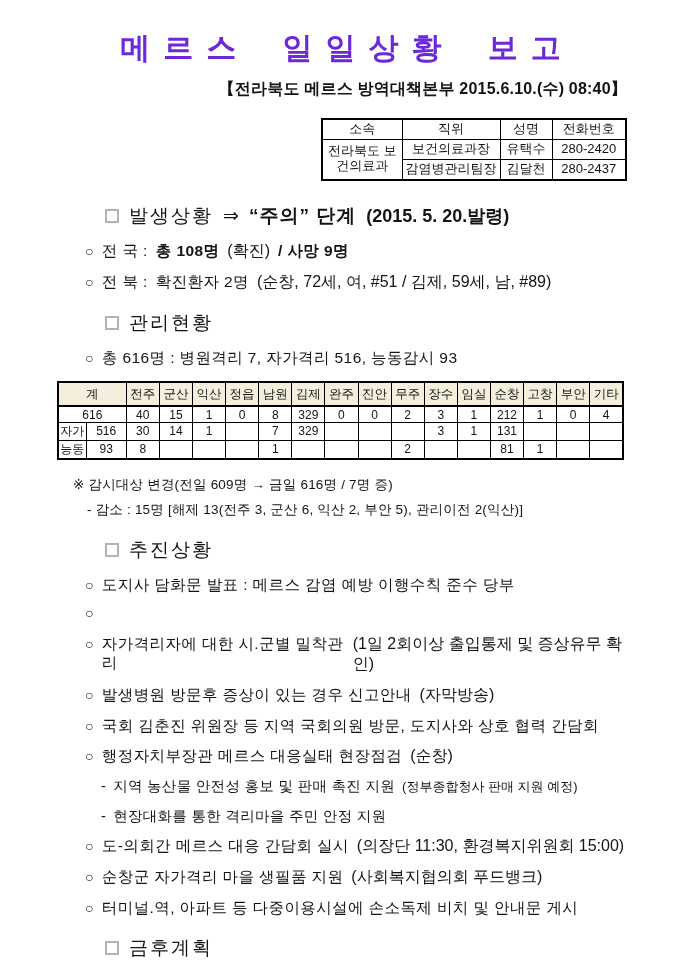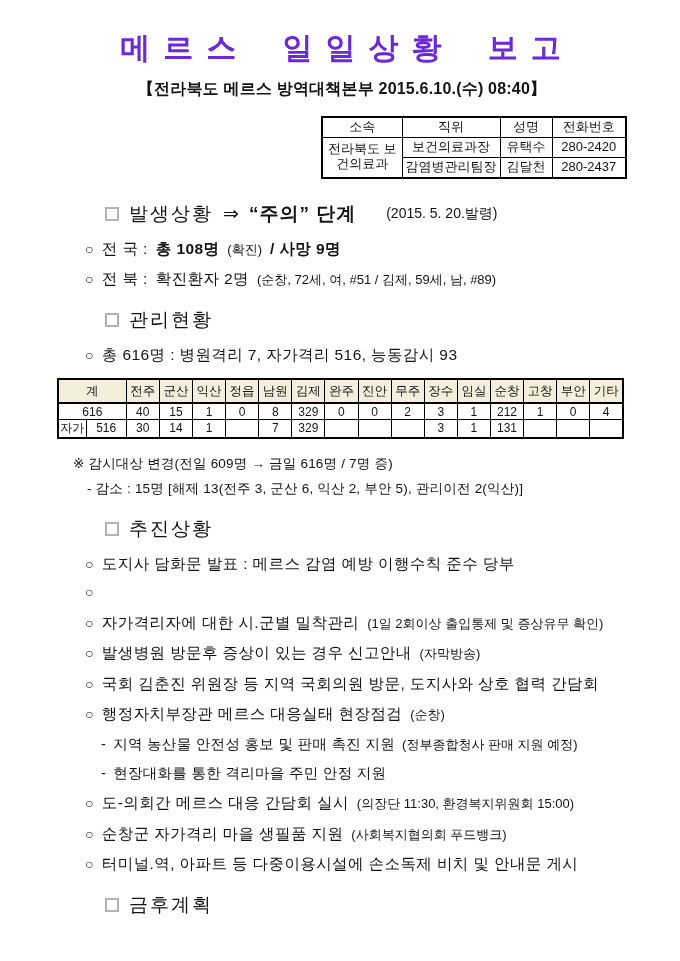--- a/index.html
+++ b/index.html
@@ -13,58 +13,58 @@
   }
   .doc-title {
     text-align:center;
     font-size:30px; font-weight:bold;
     color:#6d28d9;
     letter-spacing:13px; word-spacing:12px;
     margin:4px 0 10px 10px;
     white-space:nowrap;
   }
   .subtitle {
-    text-align:center;
+    text-align:right;
     font-size:16px; font-weight:bold;
     letter-spacing:0.2px;
-    margin-bottom:16px;
+    margin-bottom:2px;
   }
   .contact-wrap { display:flex; justify-content:flex-end; margin-bottom:22px; }
   table.contact {
     border-collapse:collapse; table-layout:fixed;
-    font-size:13px; text-align:center;
+    font-size:13px; text-align:center;margin-top:16px;
   }
   table.contact th, table.contact td {
     border:1px solid #000; font-weight:normal;
     padding:2px 3px; height:19px; line-height:1.15;
   }
   table.contact { border:2px solid #000; }
   .section-head {
     display:flex; align-items:center; gap:10px;
     font-size:19px; letter-spacing:2px;
     margin:18px 0 12px 0;
     white-space:nowrap;
     padding-left:48px;
   }
   .chk {
     width:14px; height:14px; flex:0 0 14px;
     border:2px solid #b3b3b3; background:#fff;
     display:inline-block;
   }
   .section-head .arrow { font-size:19px; letter-spacing:0; }
   .section-head .stage { font-weight:bold; letter-spacing:1px; }
-  .section-head .small-note { font-size:14px; font-weight:normal; letter-spacing:0;margin-left:20px; }
+  .section-head .small-note { font-size:18px; font-weight:bold; letter-spacing:0; }
   .bullet-line {
     display:flex; align-items:baseline; gap:8px;
     font-size:15.5px; letter-spacing:0.4px;
     margin:0 0 11px 28px; line-height:1.25;
   }
   .bullet-line .bullet { font-size:14px; flex:0 0 auto; }
   .bullet-line b { letter-spacing:0.4px; }
-  .bullet-line .small { font-size:13px; letter-spacing:0; }
+  .bullet-line .small { font-size:16px; letter-spacing:0; }
   .sub-line {
     display:flex; align-items:baseline; gap:7px;
     font-size:14.5px; letter-spacing:0.3px;
     margin:0 0 11px 44px; line-height:1.25;
   }
   .sub-line .small { font-size:13px; letter-spacing:0; }
   table.monitor {
     border-collapse:collapse; table-layout:fixed;
     width:567px; font-size:12px; text-align:center;
     border:2px solid #000; margin:14px 0 10px 0;
@@ -217,20 +217,39 @@
     <td></td>
     <td></td>
     <td></td>
     <td>3</td>
     <td>1</td>
     <td>131</td>
     <td></td>
     <td></td>
     <td></td>
   </tr>
+  <tr>
+    <td>능동</td>
+    <td>93</td>
+    <td>8</td>
+    <td></td>
+    <td></td>
+    <td></td>
+    <td>1</td>
+    <td></td>
+    <td></td>
+    <td></td>
+    <td>2</td>
+    <td></td>
+    <td></td>
+    <td>81</td>
+    <td>1</td>
+    <td></td>
+    <td></td>
+  </tr>
 </tbody>
   </table>
 
 <div class="notes">
   <div class="note-line">※ 감시대상 변경(전일 609명 → 금일 616명 / 7명 증)</div>
   <div class="note-line note-sub">- 감소 : 15명 [해제 13(전주 3, 군산 6, 익산 2, 부안 5), 관리이전 2(익산)]</div>
 </div>
 
 <div class="section-head">
   <span class="chk"></span>

